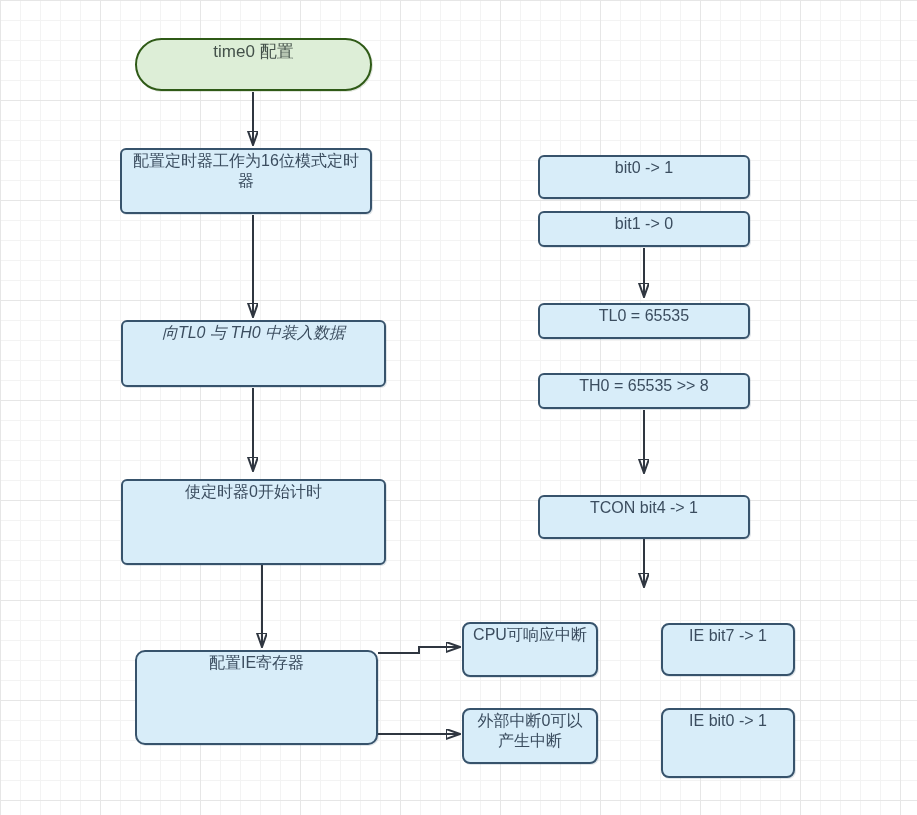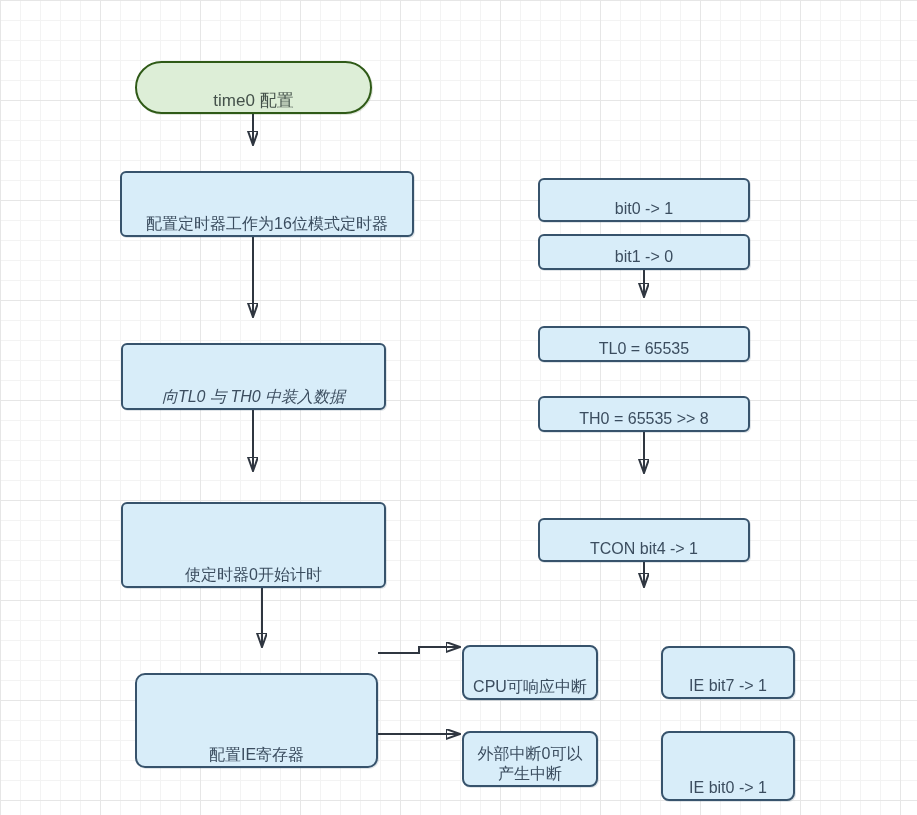--- a/index.html
+++ b/index.html
@@ -22,45 +22,44 @@
   }
   .connectors {
     position: absolute;
     left: 0; top: 0;
     width: 917px; height: 815px;
   }
   .node {
     position: absolute;
     box-sizing: border-box;
     display: flex;
-    align-items: flex-end;
+    align-items: flex-start;
     justify-content: center;
     text-align: center;
     color: #3b4d5f;
     font-size: 16px;
     line-height: 1.25;
     padding: 1px 8px;
     background: #d8edf9;
     border: 2px solid #37536c;
     border-radius: 6px;
     box-shadow: 1px 1px 0 rgba(50,80,108,0.15);
     cursor: default;
-    margin-top: 23px;
   }
   .node.start {
     background: #ddeed7;
     border: 2px solid #2f5a17;
     border-radius: 27px;
     color: #44514a;
     font-size: 17px;
     box-shadow: 1px 1px 0 rgba(47,90,23,0.15);
   }
   
   .n-start      { left: 135px; top:  38px; width: 237px; height: 53px; }
-  .n-mode       { left: 120px; top: 148px; width: 294px; height: 66px; }
+  .n-mode       { left: 120px; top: 148px; width: 252px; height: 66px; }
   .n-load       { left: 121px; top: 320px; width: 265px; height: 67px; font-style: italic; }
   .n-run        { left: 121px; top: 479px; width: 265px; height: 86px; }
   .n-ie         { left: 135px; top: 650px; width: 243px; height: 95px; border-radius: 10px; }
   .n-cpu        { left: 462px; top: 622px; width: 136px; height: 55px; border-radius: 8px; }
   .n-ext        { left: 462px; top: 708px; width: 136px; height: 56px; border-radius: 8px; }
   .n-tmod       { left: 538px; top:  99px; width: 212px; height: 37px; line-height: 1.15; padding: 0 2px; }
   .n-bit0       { left: 538px; top: 155px; width: 212px; height: 44px; }
   .n-bit1       { left: 538px; top: 211px; width: 212px; height: 36px; }
   .n-tl0        { left: 538px; top: 303px; width: 212px; height: 36px; }
   .n-th0        { left: 538px; top: 373px; width: 212px; height: 36px; }

